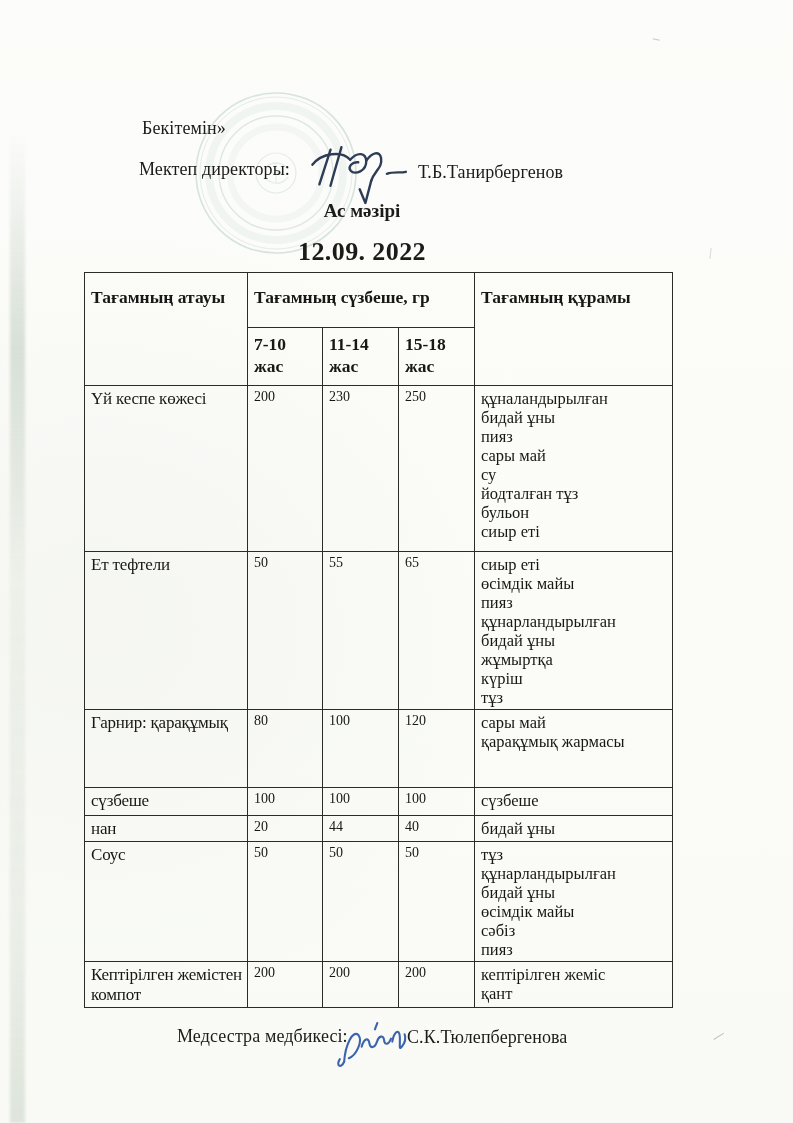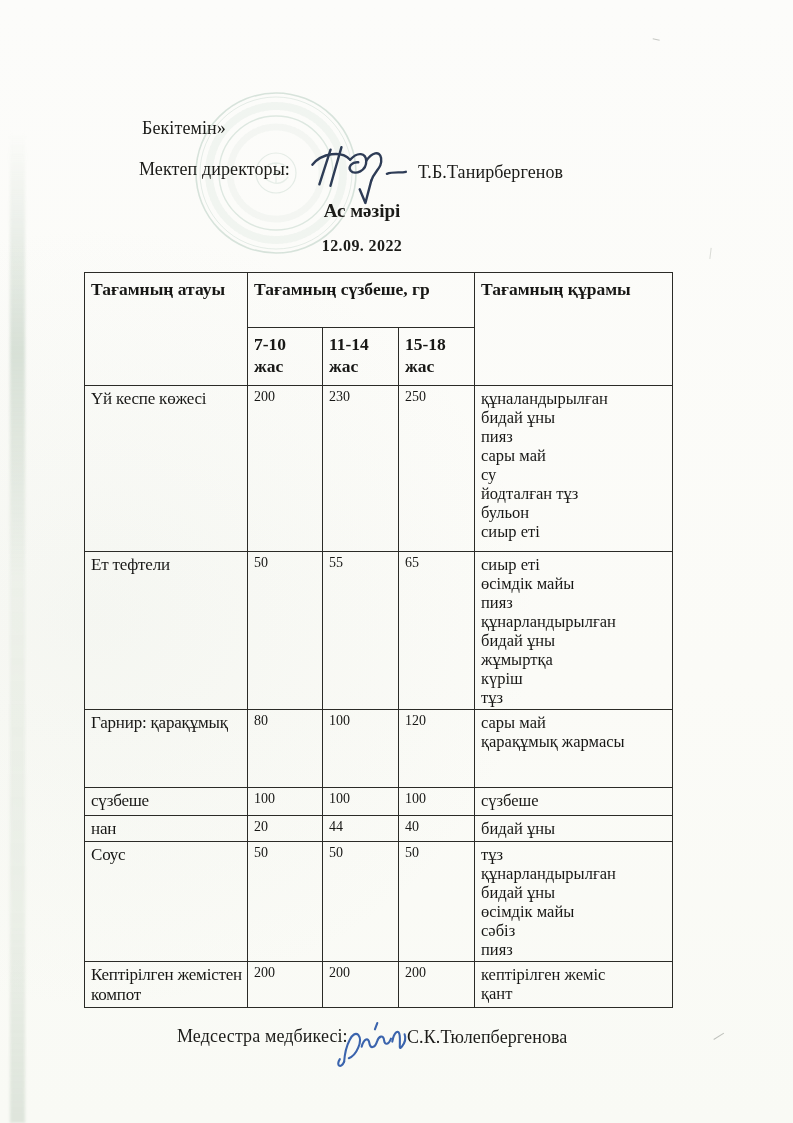--- a/index.html
+++ b/index.html
@@ -17,21 +17,21 @@
   .pre { white-space: pre-line; }
 
   
   .lbl { font-size: 18px; letter-spacing: 0.1px; }
   .approve   { left: 142px; top: 118px; }
   .dirlabel  { left: 139px; top: 159px; }
   .dirname   { left: 418px; top: 162px; }
   .doc-title { left: 84px;  top: 200px; width: 556px; text-align: center;
                font-weight: bold; font-size: 19px; }
   .doc-date  { left: 84px;  top: 237px; width: 556px; text-align: center;
-               font-weight: bold; font-size: 16px; letter-spacing: 0.4px; }
+               font-weight: bold; font-size: 26px; letter-spacing: 0.4px; }
 
   
   .stamp { left: 194px; top: 91px; width: 164px; height: 164px; opacity: 0.62; z-index: 1; }
   .text-layer { z-index: 3; }
 
   
   .sig-director { left: 308px; top: 140px; width: 112px; height: 72px; z-index: 4;
                   transform: rotate(-3deg); }
   .sig-nurse    { left: 329px; top: 1014px; width: 80px; height: 52px; z-index: 4;
                   transform: rotate(-6deg); }
@@ -43,21 +43,21 @@
     font-size: 17px; color: #171715;
   }
   table.menu th, table.menu td {
     border: 1.6px solid #2b2b27;
     vertical-align: top;
     padding: 3px 4px 2px 6px;
     text-align: left;
     font-weight: normal;
     overflow: hidden;
   }
-  table.menu th { font-weight: bold; font-size: 17.5px; padding-top: 6px; line-height: 21px; }
+  table.menu th { font-weight: bold; font-size: 17.5px; padding-top: 14px; line-height: 21px; }
   table.menu th.sub { padding-top: 5px; line-height: 22px; }
   td.name { font-size: 17px; line-height: 20px; padding-left: 5px; letter-spacing: -0.2px; }
   td.num  { font-size: 14px; padding-left: 9px; }
   td.ing  { font-size: 16.5px; line-height: 19px; padding-left: 10px; }
   tr.hr1 { height: 55px; }
   tr.hr2 { height: 58px; }
   tr.r0 { height: 166px; }
   tr.r1 { height: 157px; }
   tr.r2 { height: 78px; margin-top: 18px; }
   tr.r3 { height: 28px; }

